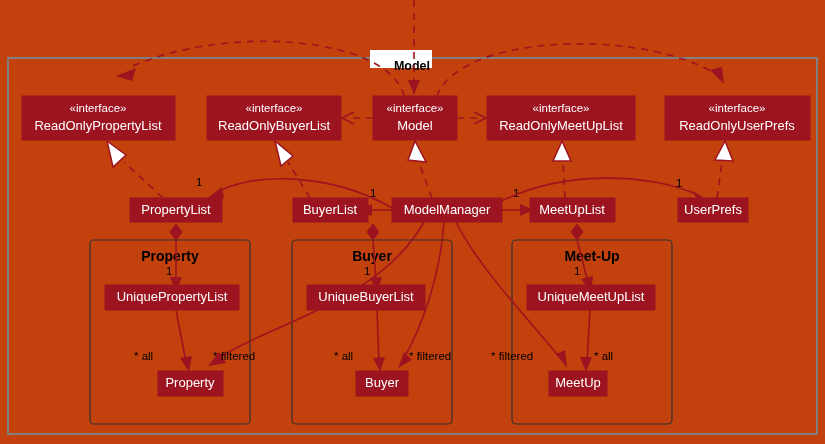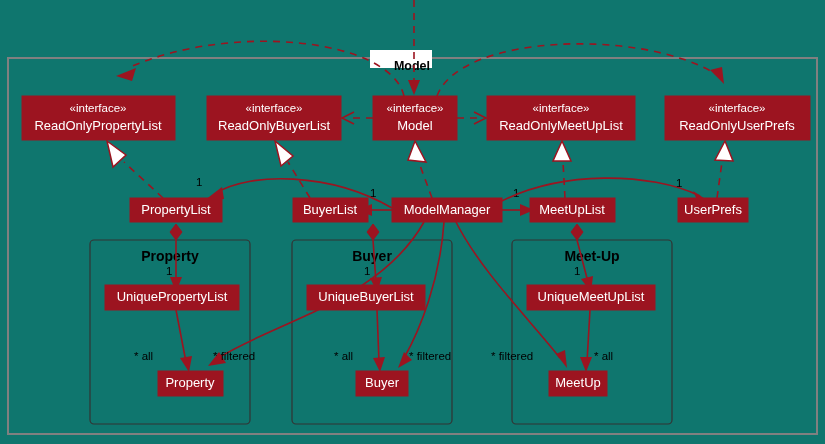--- a/index.html
+++ b/index.html
@@ -5,21 +5,21 @@
   html, body {
     margin: 0;
     padding: 0;
     background: #ffffff;
     font-family: "Liberation Sans", sans-serif;
   }
   #canvas {
     position: relative;
     width: 825px;
     height: 444px;
-    background: #0f766e;
+    background: #c2410c;
     overflow: hidden;
   }
   svg#diagram {
     position: absolute;
     left: 0;
     top: 0;
     width: 825px;
     height: 444px;
   }
   .cls-box {

